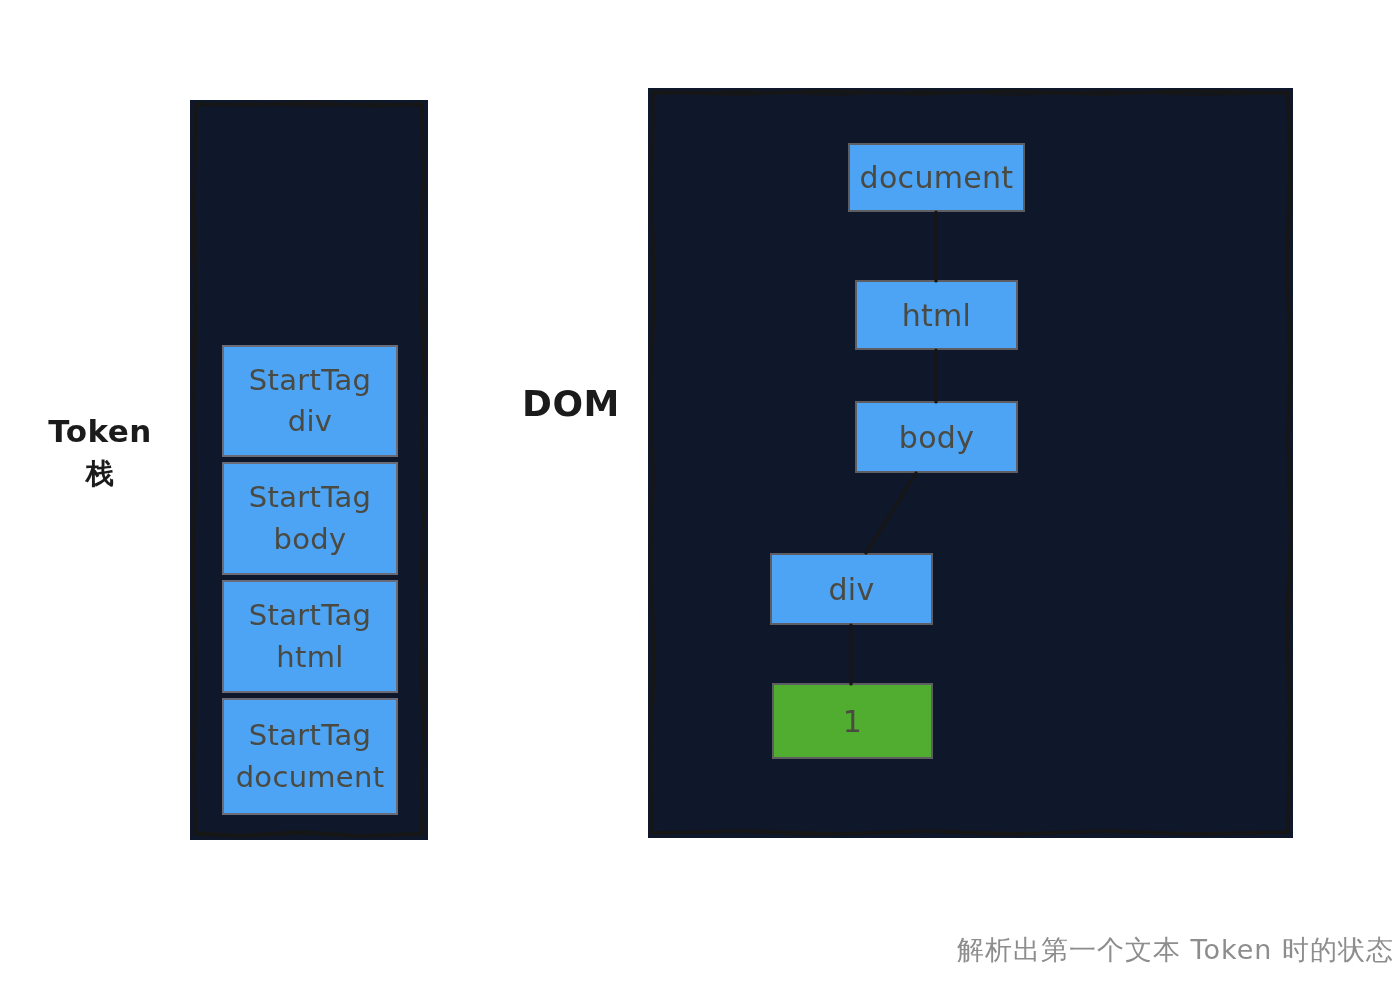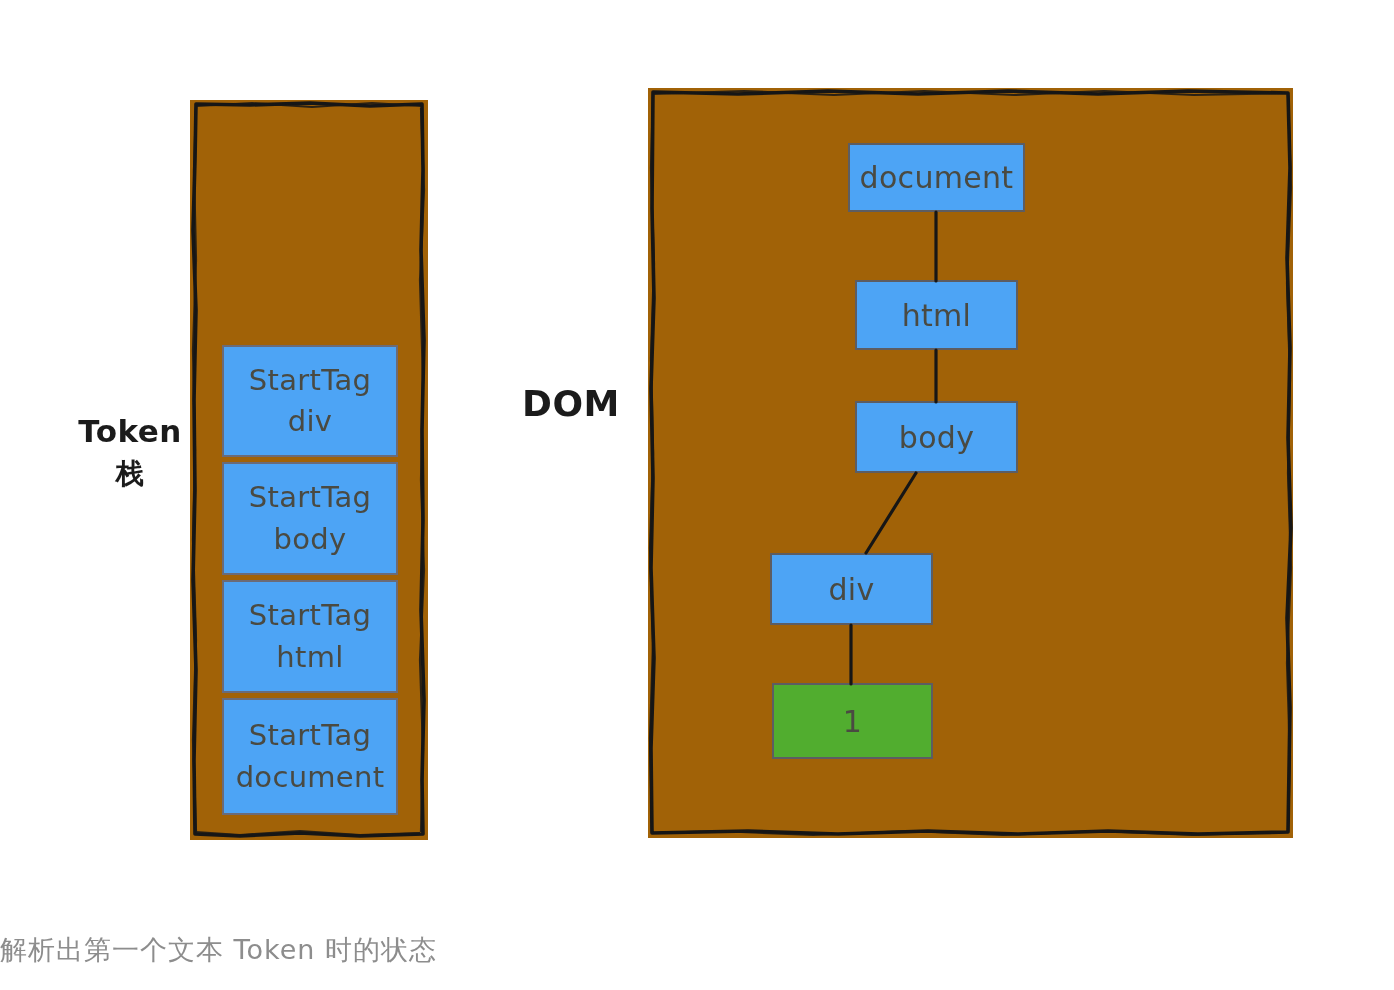--- a/index.html
+++ b/index.html
@@ -11,21 +11,21 @@
     width: 1394px;
     height: 990px;
     position: relative;
     overflow: hidden;
     font-family: "DejaVu Sans", sans-serif;
   }
 
   
   .panel {
     position: absolute;
-    background: #a16207;
+    background: #0f172a;
   }
   .panel svg {
     position: absolute;
     top: 0;
     left: 0;
     overflow: visible;
   }
 
   #token-panel { left: 190px; top: 100px; width: 238px; height: 740px; }
   #dom-panel   { left: 648px; top: 88px;  width: 645px; height: 750px; }
@@ -35,21 +35,21 @@
     position: absolute;
     color: #1b1b1b;
     font-family: "DejaVu Sans", sans-serif;
     font-weight: 600;
     letter-spacing: 0.5px;
     text-align: center;
     line-height: 1.45;
     white-space: pre-line;
   }
   #token-label {
-    left: 56px;
+    left: 26px;
     top: 364px;
     width: 148px;
     font-size: 31px;
   }
   #token-label .sub { display: block; font-size: 28px; }
   #dom-label {
     left: 500px;
     top: 378px;
     width: 142px;
     font-size: 36px;
@@ -97,21 +97,21 @@
     pointer-events: none;
   }
   #edges line { stroke: #161616; stroke-width: 3.2; stroke-linecap: round; }
 
   
   #caption {
     position: absolute;
     left: 0;
     top: 932px;
     width: 1394px;
-    text-align: left;
+    text-align: right;
     color: #8d8d8d;
     font-family: "DejaVu Sans", sans-serif;
     font-size: 27px;
     letter-spacing: 1px;
   }
 </style>
 </head>
 <body>
 
 <div class="panel" id="token-panel">

